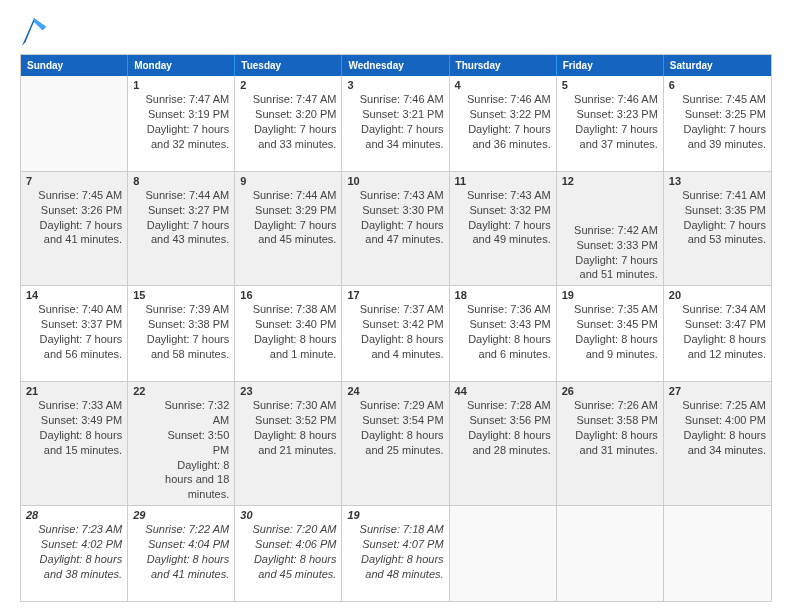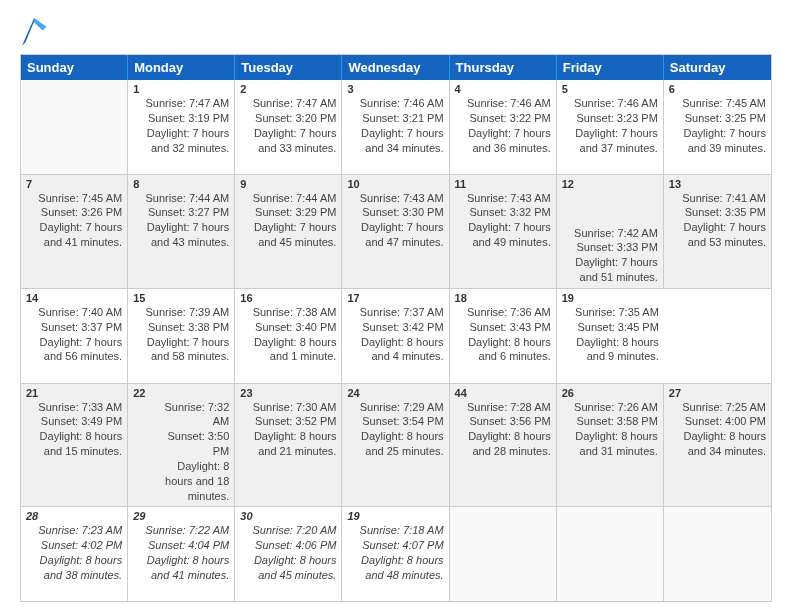--- a/index.html
+++ b/index.html
@@ -67,21 +67,21 @@
       flex-direction: column;
       border: 1px solid #ccc;
     }
     .cal-header-row {
       display: grid;
       grid-template-columns: repeat(7, 1fr);
       background: #1565c0;
     }
     .cal-header-cell {
       color: #fff;
-      font-size: 13px;
+      font-size: 10px;
       font-weight: bold;
       padding: 5px 6px;
       text-align: left;
       border-right: 1px solid #2196f3;
     }
     .cal-header-cell:last-child { border-right: none; }
     .cal-body {
       flex: 1;
       display: flex;
       flex-direction: column;
@@ -264,20 +264,26 @@
             <div class="cell-text" style="white-space: pre-line;">Sunrise: 7:36 AM
 Sunset: 3:43 PM
 Daylight: 8 hours and 6 minutes.</div>
           </div>
           <div class="cal-cell">
             <div class="day-number">19</div>
             <div class="cell-text" style="white-space: pre-line;">Sunrise: 7:35 AM
 Sunset: 3:45 PM
 Daylight: 8 hours and 9 minutes.</div>
           </div>
+          <div class="cal-cell">
+            <div class="day-number">20</div>
+            <div class="cell-text" style="white-space: pre-line;">Sunrise: 7:34 AM
+Sunset: 3:47 PM
+Daylight: 8 hours and 12 minutes.</div>
+          </div>
         </div>
         <div class="cal-row alt-row">
           <div class="cal-cell">
             <div class="day-number">21</div>
             <div class="cell-text" style="white-space: pre-line;">Sunrise: 7:33 AM
 Sunset: 3:49 PM
 Daylight: 8 hours and 15 minutes.</div>
           </div>
           <div class="cal-cell">
             <div class="day-number">22</div>

